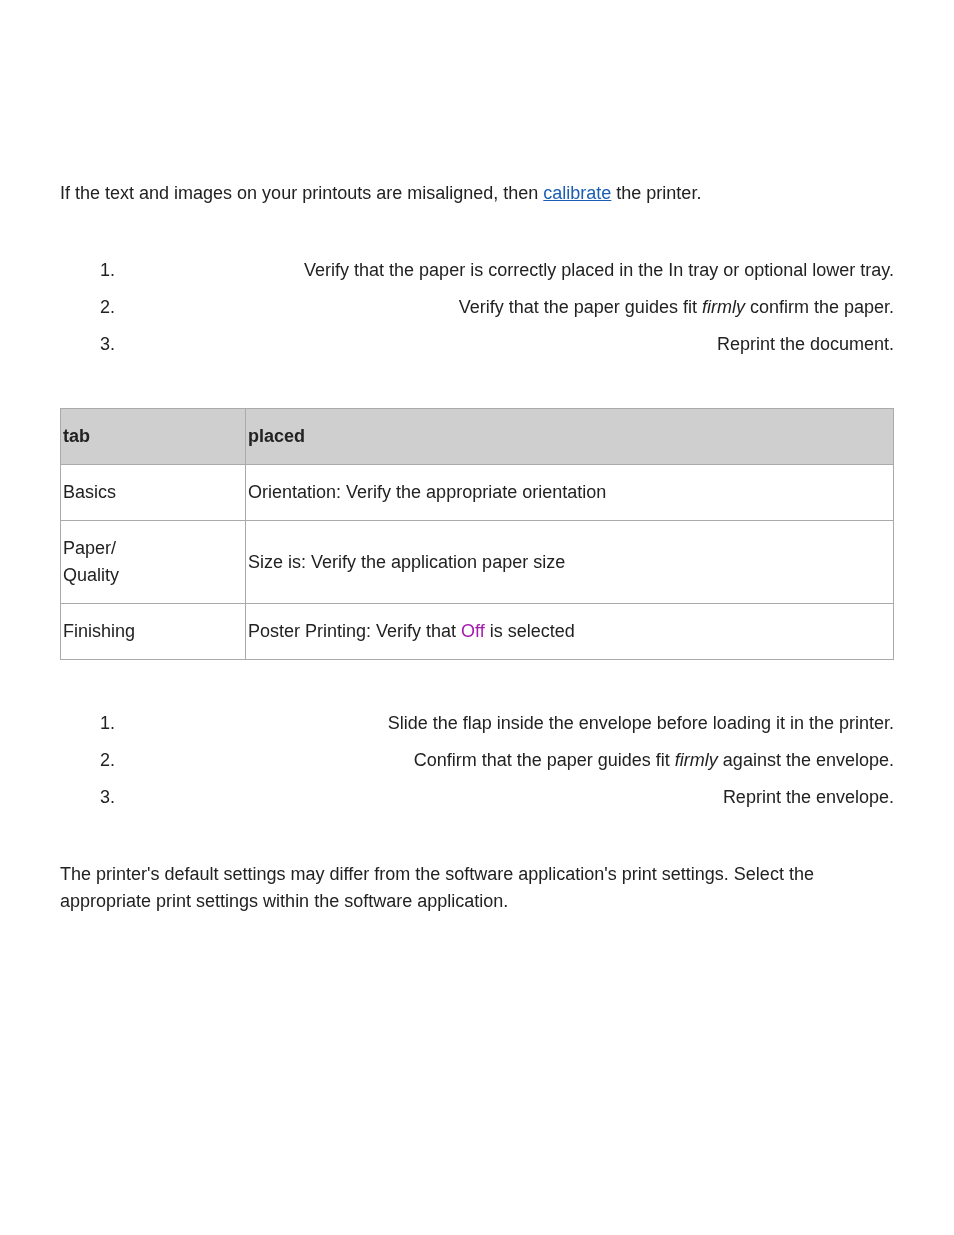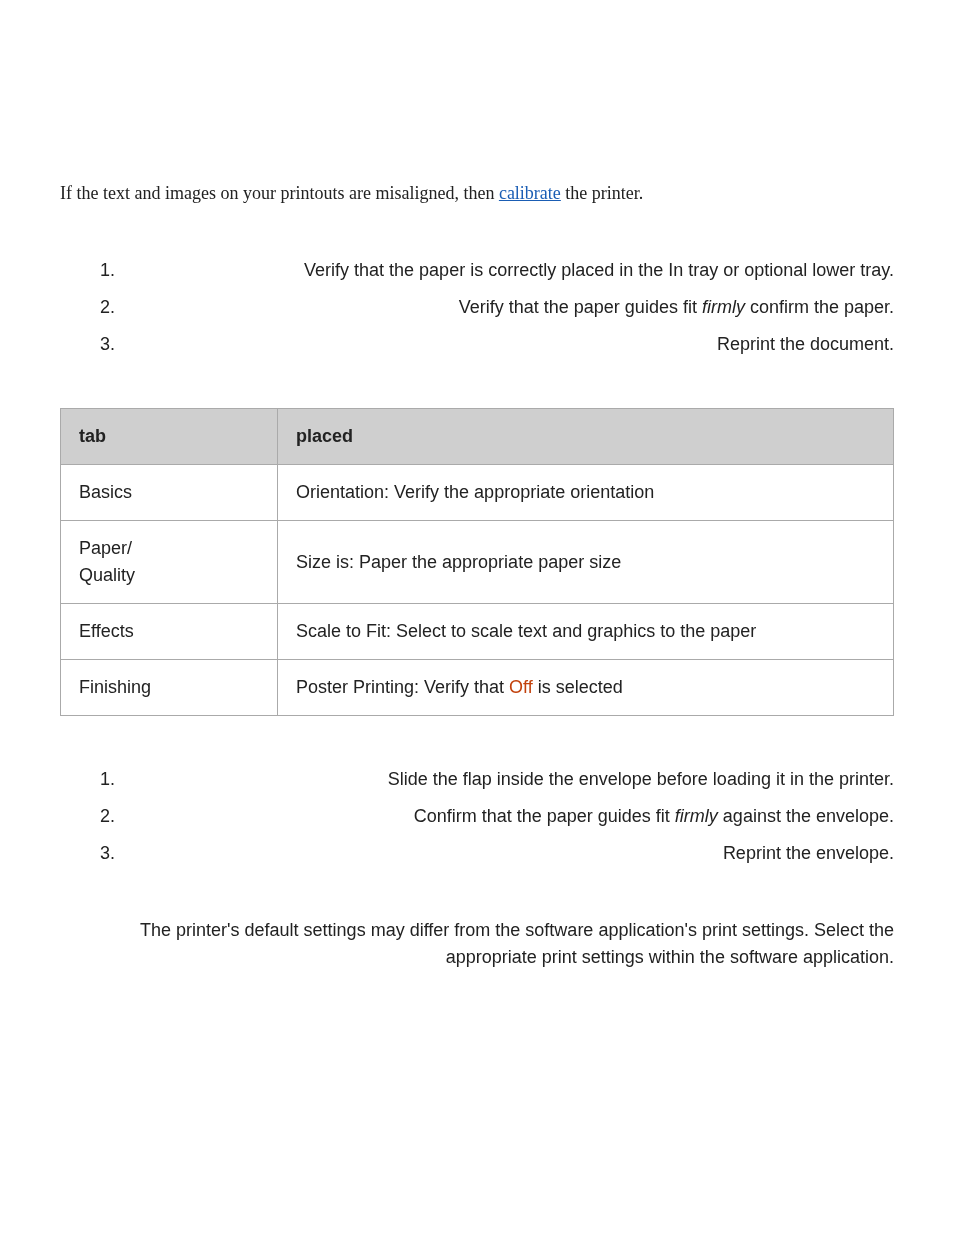--- a/index.html
+++ b/index.html
@@ -28,54 +28,52 @@
   ol li {
     margin: 0 0 10px 0;
     padding-left: 6px;
     text-align: right;
   }
   em {
   }
   .intro-top {
     margin-top: 120px;
     margin-bottom: 10px;
-    font-family: Liberation Serif, serif;
   }
   .table-intro {
     margin-top: 40px;
     margin-bottom: 18px;
   }
   table {
     width: 100%;
     border-collapse: collapse;
     margin-bottom: 40px;
   }
   th, td {
     border: 1px solid #aaa;
-    padding: 14px 18px;
+    padding: 14px 2px;
     text-align: left;
     vertical-align: middle;
   }
   th {
     background: #cfcfcf;
     font-weight: bold;
   }
   td.tabcell {
     font-weight: normal;
     width: 180px;
   }
   .setting-label {
     font-weight: normal;
   }
   .off {
-    color: #c2410c;
+    color: #a21caf;
   }
   .default-note {
     margin-top: 28px;
-    text-align: right;
   }
 </style>
 </head>
 <body>
 
 <div class="content">
 
   <p class="intro-top">
     <span>If the text and images on your printouts are misaligned, then </span><a href="#">calibrate</a><span> the printer.</span>
   </p>
@@ -100,27 +98,21 @@
       <tr>
         <td class="tabcell">Basics</td>
         <td>
           <span class="setting-label">Orientation</span><span>: Verify the appropriate orientation</span>
         </td>
       </tr>
       <tr>
         <td class="tabcell" style="white-space:pre-line;">Paper/
 Quality</td>
         <td>
-          <span class="setting-label">Size is</span><span>: Paper the appropriate paper size</span>
-        </td>
-      </tr>
-      <tr>
-        <td class="tabcell">Effects</td>
-        <td>
-          <span class="setting-label">Scale to Fit</span><span>: Select to scale text and graphics to the paper</span>
+          <span class="setting-label">Size is</span><span>: Verify the application paper size</span>
         </td>
       </tr>
       <tr>
         <td class="tabcell">Finishing</td>
         <td>
           <span class="setting-label">Poster Printing</span><span>: Verify that </span><span class="off">Off</span><span> is selected</span>
         </td>
       </tr>
     </tbody>
   </table>

